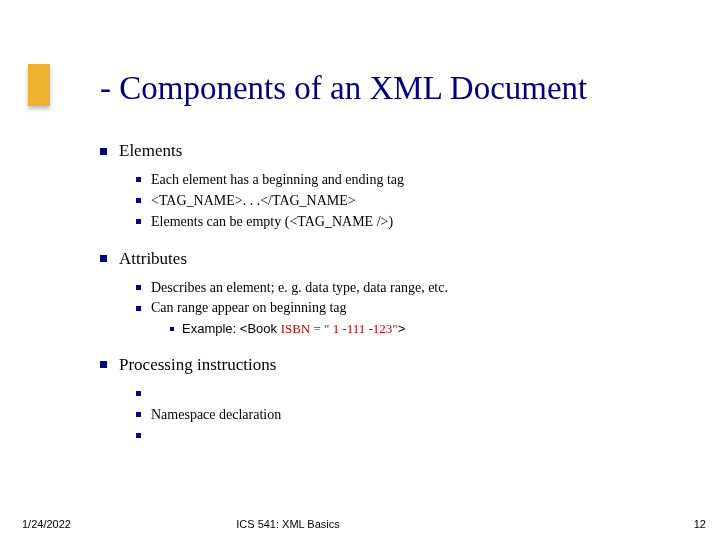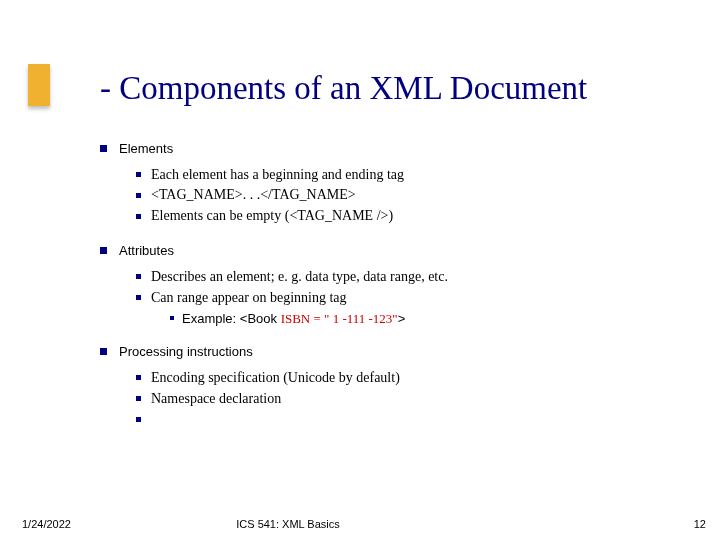--- a/index.html
+++ b/index.html
@@ -38,22 +38,22 @@
   .content {
     position: absolute;
     left: 100px;
     top: 140px;
     width: 580px;
     font-size: 14px;
     line-height: 1.35;
   }
   .lvl1 {
     margin: 0 0 8px 0;
-    font-family: Liberation Sans, sans-serif;
-    font-size: 13px;
+    font-family: Liberation Serif, serif;
+    font-size: 17px;
   }
   .lvl2 {
     margin: 2px 0 2px 36px;
     font-size: 14px;
     font-family: Liberation Serif, serif;
   }
   .lvl3 {
     margin: 2px 0 2px 70px;
     font-size: 13px;
   }
@@ -153,21 +153,21 @@
     <div class="lvl3">
       <span class="bullet-xs"></span><span>Example: &lt;Book </span><span class="red-span">ISBN = " 1 -111 -123"</span><span>&gt;</span>
     </div>
 
     <div class="section-gap"></div>
 
     <div class="lvl1">
       <span class="bullet-sq"></span><span>Processing instructions</span>
     </div>
     <div class="lvl2">
-      <span class="bullet-sm"></span><span>Encoding specification (Unicode by default)</span>
+      <span class="bullet-sm"></span>
     </div>
     <div class="lvl2">
       <span class="bullet-sm"></span><span>Namespace declaration</span>
     </div>
     <div class="lvl2">
       <span class="bullet-sm"></span>
     </div>
 
   </div>
 

